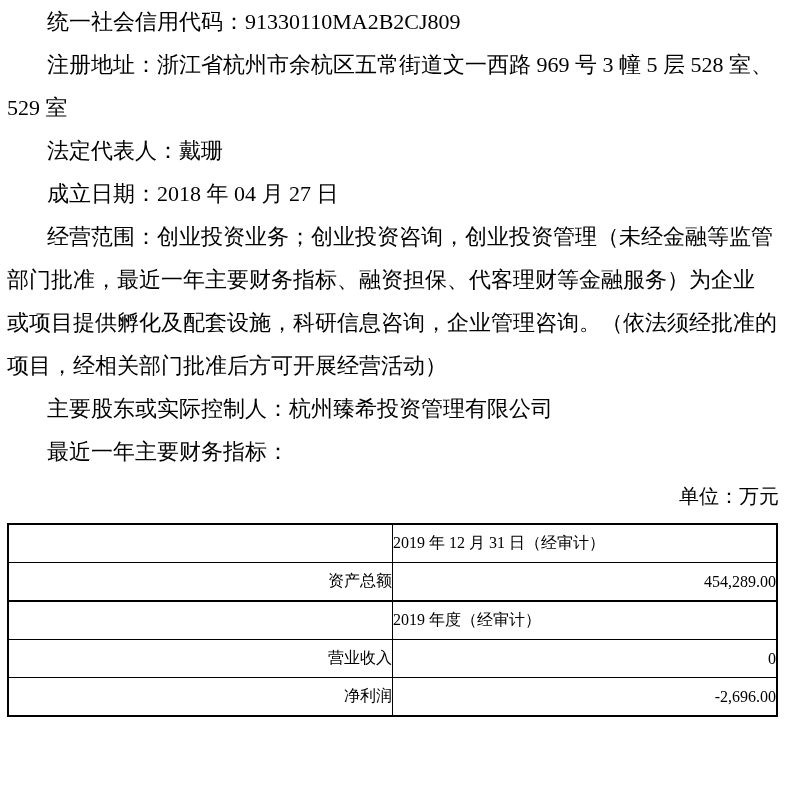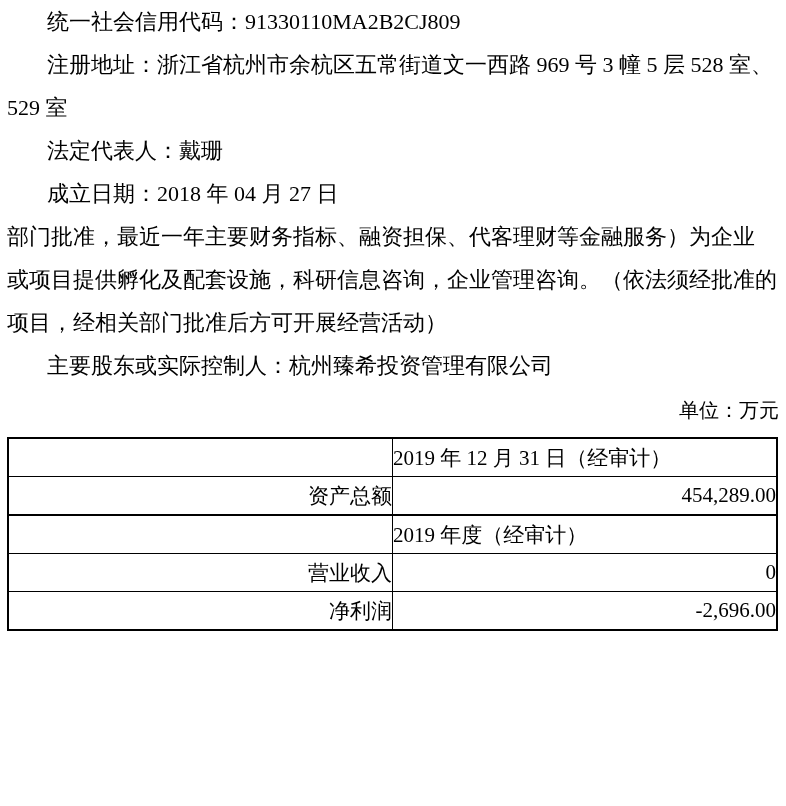--- a/index.html
+++ b/index.html
@@ -39,21 +39,21 @@
     border-collapse: collapse;
     table-layout: fixed;
     width: 771px;
     margin-top: 14px;
     border: 2px solid #000;
   }
   table.fin td {
     border: 1px solid #000;
     height: 37px;
     padding: 0;
-    font-size: 21px;
+    font-size: 16px;
     vertical-align: middle;
     overflow: hidden;
     white-space: nowrap;
   }
   table.fin tr.sep td {
     border-top: 2px solid #000;
   }
   td.lbl {
     text-align: right;
     padding-left: 9px;
@@ -72,24 +72,26 @@
 </head>
 <body>
 
 <div class="doc">
 
   <div class="line ind">统一社会信用代码：91330110MA2B2CJ809</div>
   <div class="line ind">注册地址：浙江省杭州市余杭区五常街道文一西路 969 号 3 幢 5 层 528 室、</div>
   <div class="line">529 室</div>
   <div class="line ind">法定代表人：戴珊</div>
   <div class="line ind">成立日期：2018 年 04 月 27 日</div>
+  <div class="line ind">经营范围：创业投资业务；创业投资咨询，创业投资管理（未经金融等监管</div>
   <div class="line">部门批准，最近一年主要财务指标、融资担保、代客理财等金融服务）为企业</div>
   <div class="line">或项目提供孵化及配套设施，科研信息咨询，企业管理咨询。（依法须经批准的</div>
   <div class="line">项目，经相关部门批准后方可开展经营活动）</div>
   <div class="line ind">主要股东或实际控制人：杭州臻希投资管理有限公司</div>
+  <div class="line ind">最近一年主要财务指标：</div>
 
   <div class="unit-line">单位：万元</div>
 
   <table class="fin">
     <colgroup>
         <col class="c1">
         <col class="c2">
       </colgroup>
     <tbody>
       <tr>

